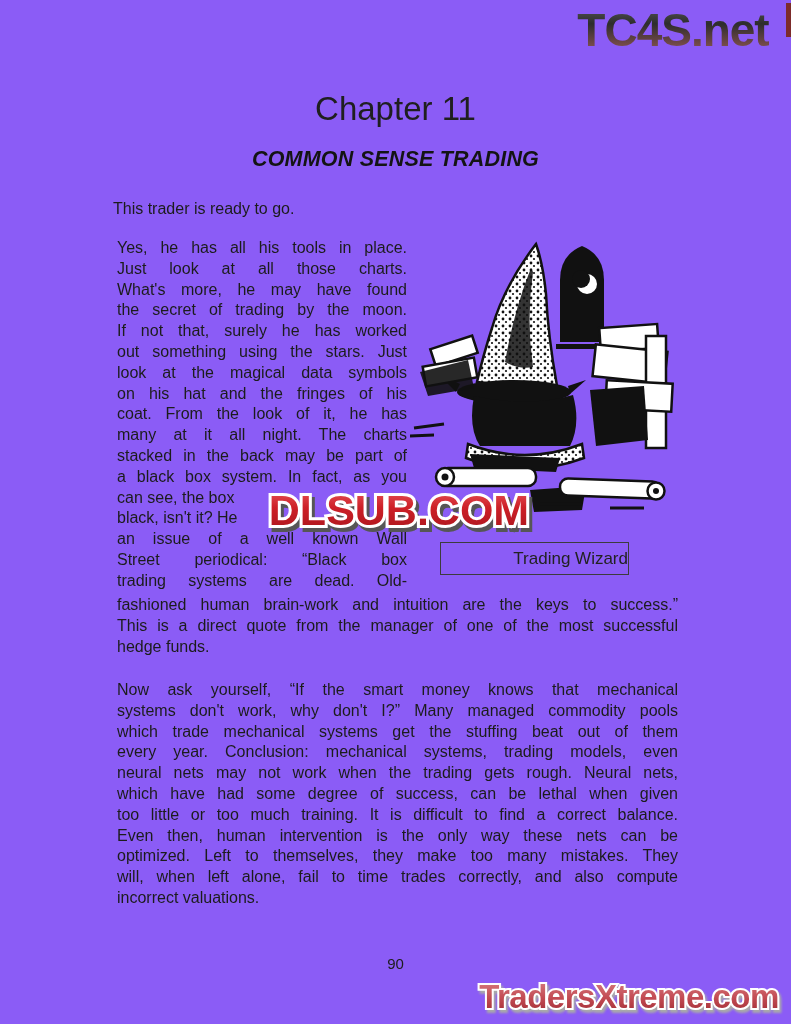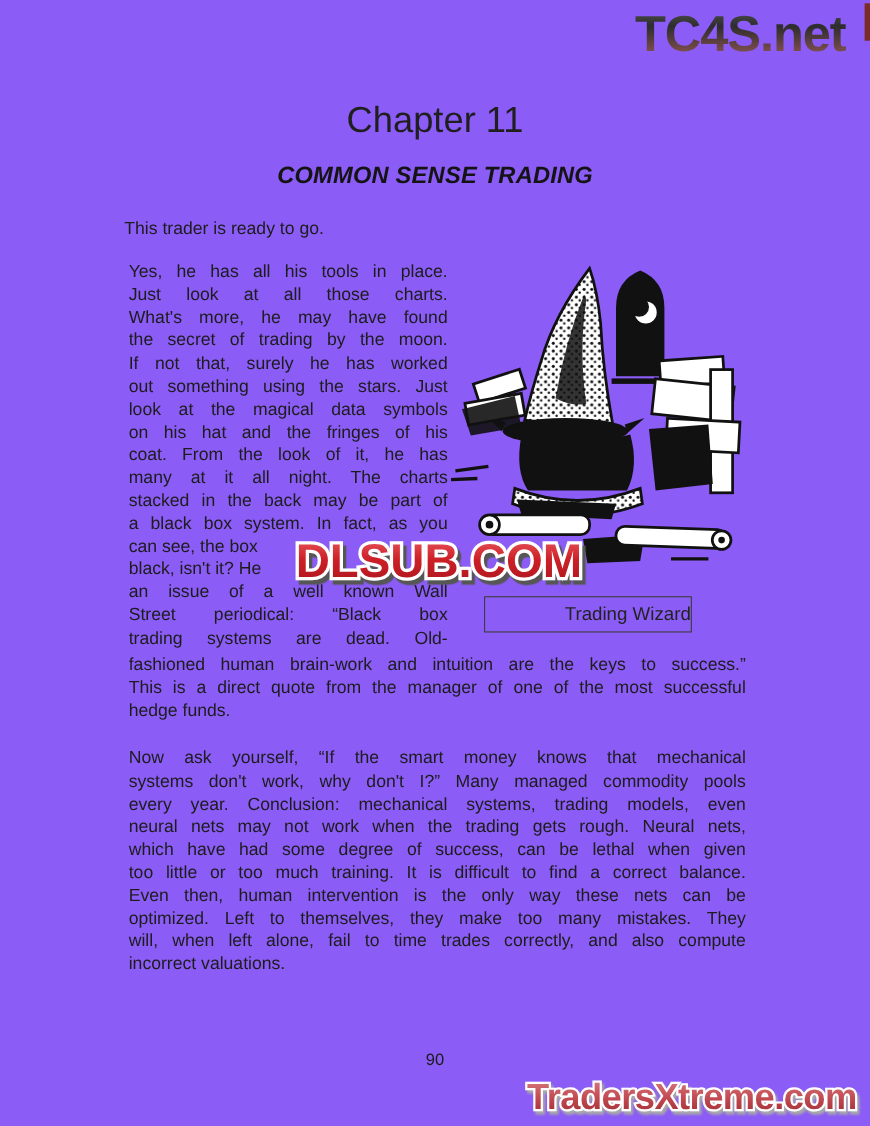--- a/index.html
+++ b/index.html
@@ -142,20 +142,21 @@
 
   <div class="para-cont">
       <div class="textline">fashioned human brain-work and intuition are the keys to success.”</div>
       <div class="textline">This is a direct quote from the manager of one of the most successful</div>
       <div class="textline nj">hedge funds.</div>
     </div>
 
   <div class="para-two">
       <div class="textline">Now ask yourself, “If the smart money knows that mechanical</div>
       <div class="textline">systems don't work, why don't I?”  Many managed commodity pools</div>
+      <div class="textline">which trade mechanical systems get the stuffing beat out of them</div>
       <div class="textline">every year.  Conclusion: mechanical systems, trading models, even</div>
       <div class="textline">neural nets may not work when the trading gets rough.  Neural nets,</div>
       <div class="textline">which have had some degree of success, can be lethal when given</div>
       <div class="textline">too little or too much training.  It is difficult to find a correct balance.</div>
       <div class="textline">Even then, human intervention is the only way these nets can be</div>
       <div class="textline">optimized.  Left to themselves, they make too many mistakes. They</div>
       <div class="textline">will, when left alone, fail to time trades correctly, and also compute</div>
       <div class="textline nj">incorrect valuations.</div>
     </div>
 

